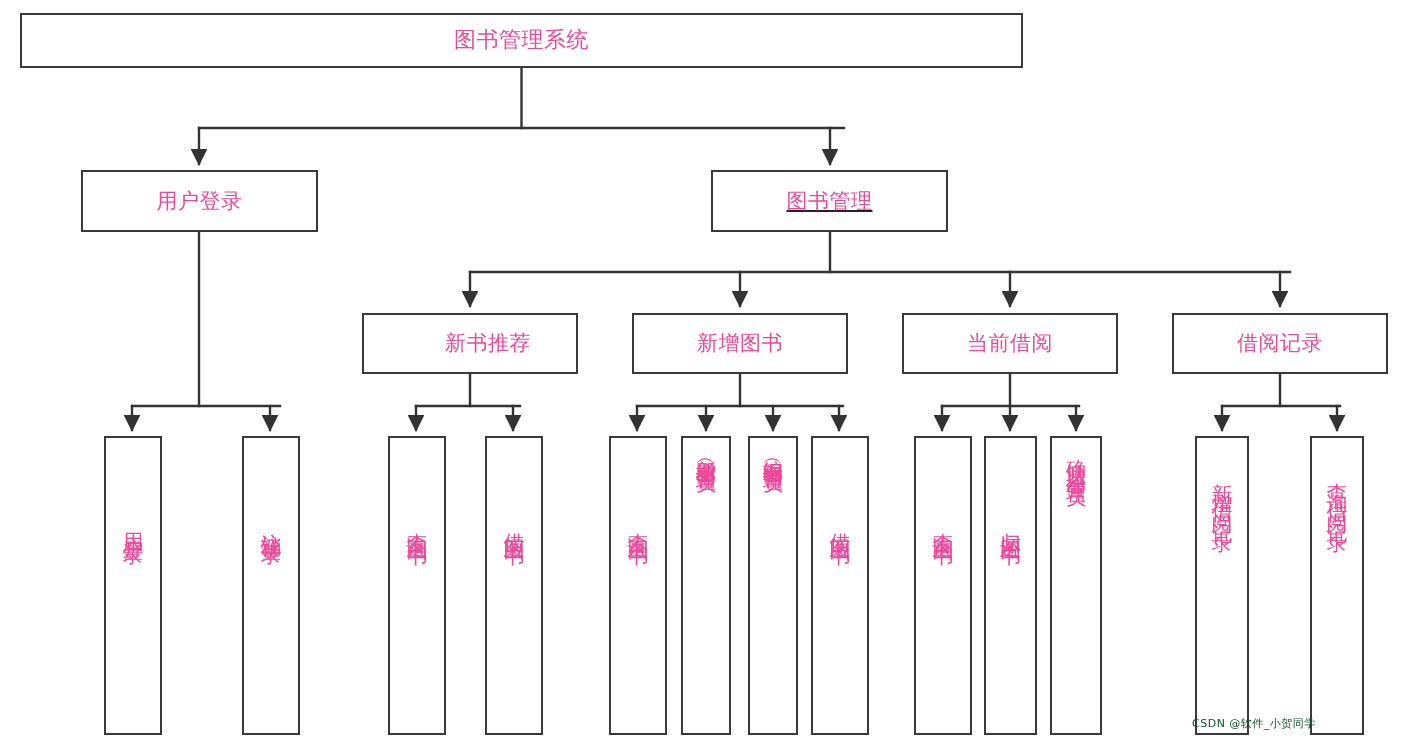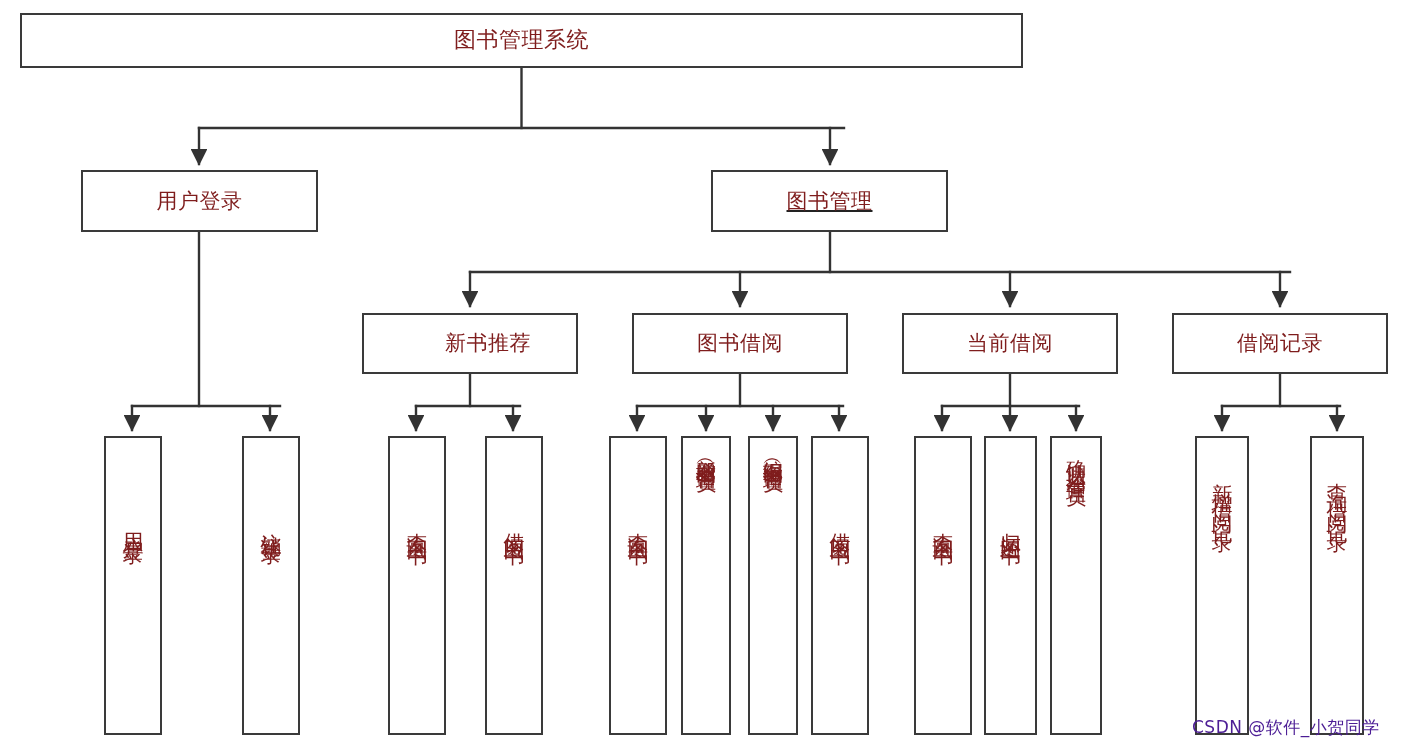--- a/index.html
+++ b/index.html
@@ -33,21 +33,21 @@
     border: 2px solid #3a3a3a;
     display: flex;
     align-items: center;
     justify-content: center;
     color: #222222;
   }
   .node .label {
     display: block;
     text-align: center;
     line-height: 1.28;
-    color: #7f1d1d;
+    color: #ec4899;
   }
   
   .node.horiz .label {
     writing-mode: horizontal-tb;
     font-size: 21px;
     letter-spacing: 0.5px;
   }
   .node.root .label {
     font-size: 22px;
   }
@@ -61,22 +61,22 @@
     writing-mode: vertical-rl;
     text-orientation: upright;
     font-size: 21px;
     line-height: 1.05;
     letter-spacing: 4px;
     white-space: nowrap;
     max-height: 292px;
   }
   .watermark {
     position: absolute;
-    font-size: 17px;
-    color: #4c1d95;
+    font-size: 11px;
+    color: #14532d;
     white-space: nowrap;
     letter-spacing: 0.5px;
     font-family: "DejaVu Sans", "Liberation Sans", sans-serif;
   }
 </style>
 </head>
 <body>
 
 <div id="canvas">
 
@@ -140,21 +140,21 @@
 
   <div class="node horiz" style="left:711px; top:170px; width:237px; height:62px;text-decoration:underline;">
     <span class="label">图书管理</span>
   </div>
 
   <div class="node horiz" style="left:362px; top:313px; width:216px; height:61px;padding-left:36px;">
     <span class="label">新书推荐</span>
   </div>
 
   <div class="node horiz" style="left:632px; top:313px; width:216px; height:61px;">
-    <span class="label">图书借阅</span>
+    <span class="label">新增图书</span>
   </div>
 
   <div class="node horiz" style="left:902px; top:313px; width:216px; height:61px;">
     <span class="label">当前借阅</span>
   </div>
 
   <div class="node horiz" style="left:1172px; top:313px; width:216px; height:61px;font-family:Liberation Serif, serif;">
     <span class="label">借阅记录</span>
   </div>
 

